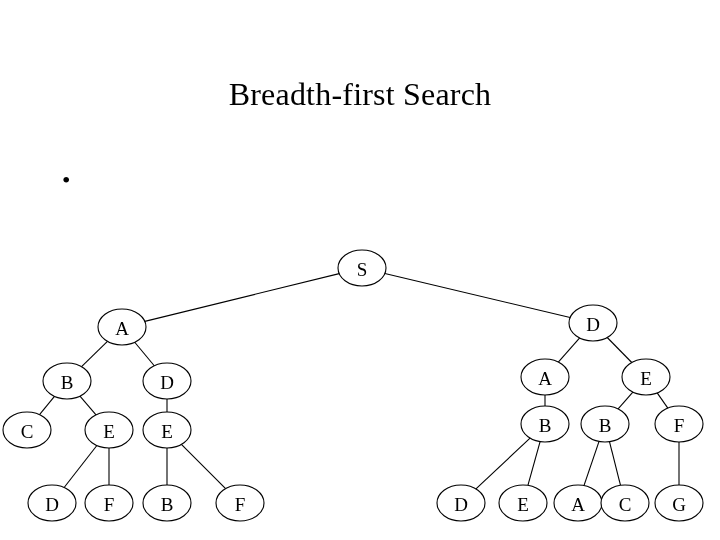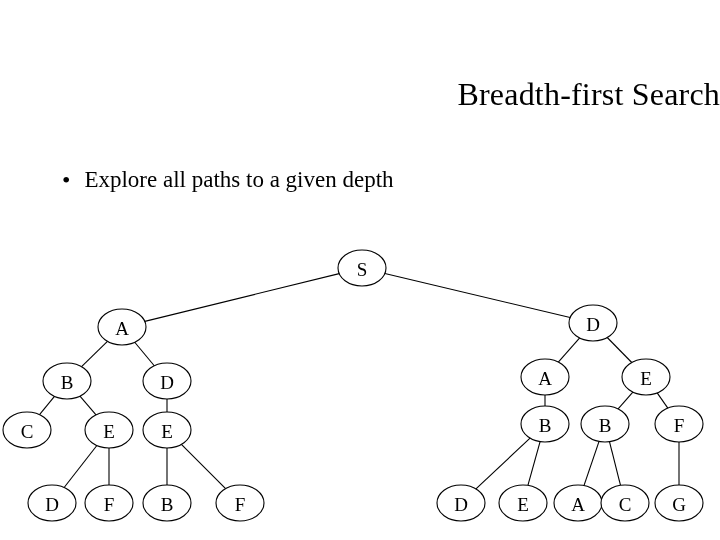--- a/index.html
+++ b/index.html
@@ -15,21 +15,21 @@
     background: #ffffff;
     overflow: hidden;
     font-family: "Liberation Serif", "DejaVu Serif", serif;
     color: #000000;
   }
   #slide-title {
     position: absolute;
     left: 0;
     top: 74px;
     width: 720px;
-    text-align: right;
+    text-align: center;
     font-size: 32px;
     line-height: 40px;
     font-weight: normal;
     letter-spacing: 0.2px;
     color: #000000;
     margin: 0;
   }
   #bullet-row {
     position: absolute;
     left: 62px;
@@ -77,21 +77,20 @@
 </style>
 </head>
 <body>
 
 <div id="slide">
 
   <h1 id="slide-title">Breadth-first Search</h1>
 
   <div id="bullet-row">
     <span class="bullet-marker">•</span>
-    <span class="bullet-text">Explore all paths to a given depth</span>
   </div>
 
   <svg id="tree-svg" viewBox="0 0 720 540" xmlns="http://www.w3.org/2000/svg">
     <g id="edge-layer">
         <line x1="339.19" y1="273.61" x2="144.81" y2="321.39" class="tree-edge"></line>
         <line x1="384.87" y1="273.45" x2="570.13" y2="317.55" class="tree-edge"></line>
         <line x1="107.43" y1="341.30" x2="81.57" y2="366.70" class="tree-edge"></line>
         <line x1="134.72" y1="342.26" x2="154.28" y2="365.74" class="tree-edge"></line>
         <line x1="579.69" y1="337.98" x2="558.31" y2="362.02" class="tree-edge"></line>
         <line x1="607.23" y1="337.50" x2="631.77" y2="362.50" class="tree-edge"></line>

